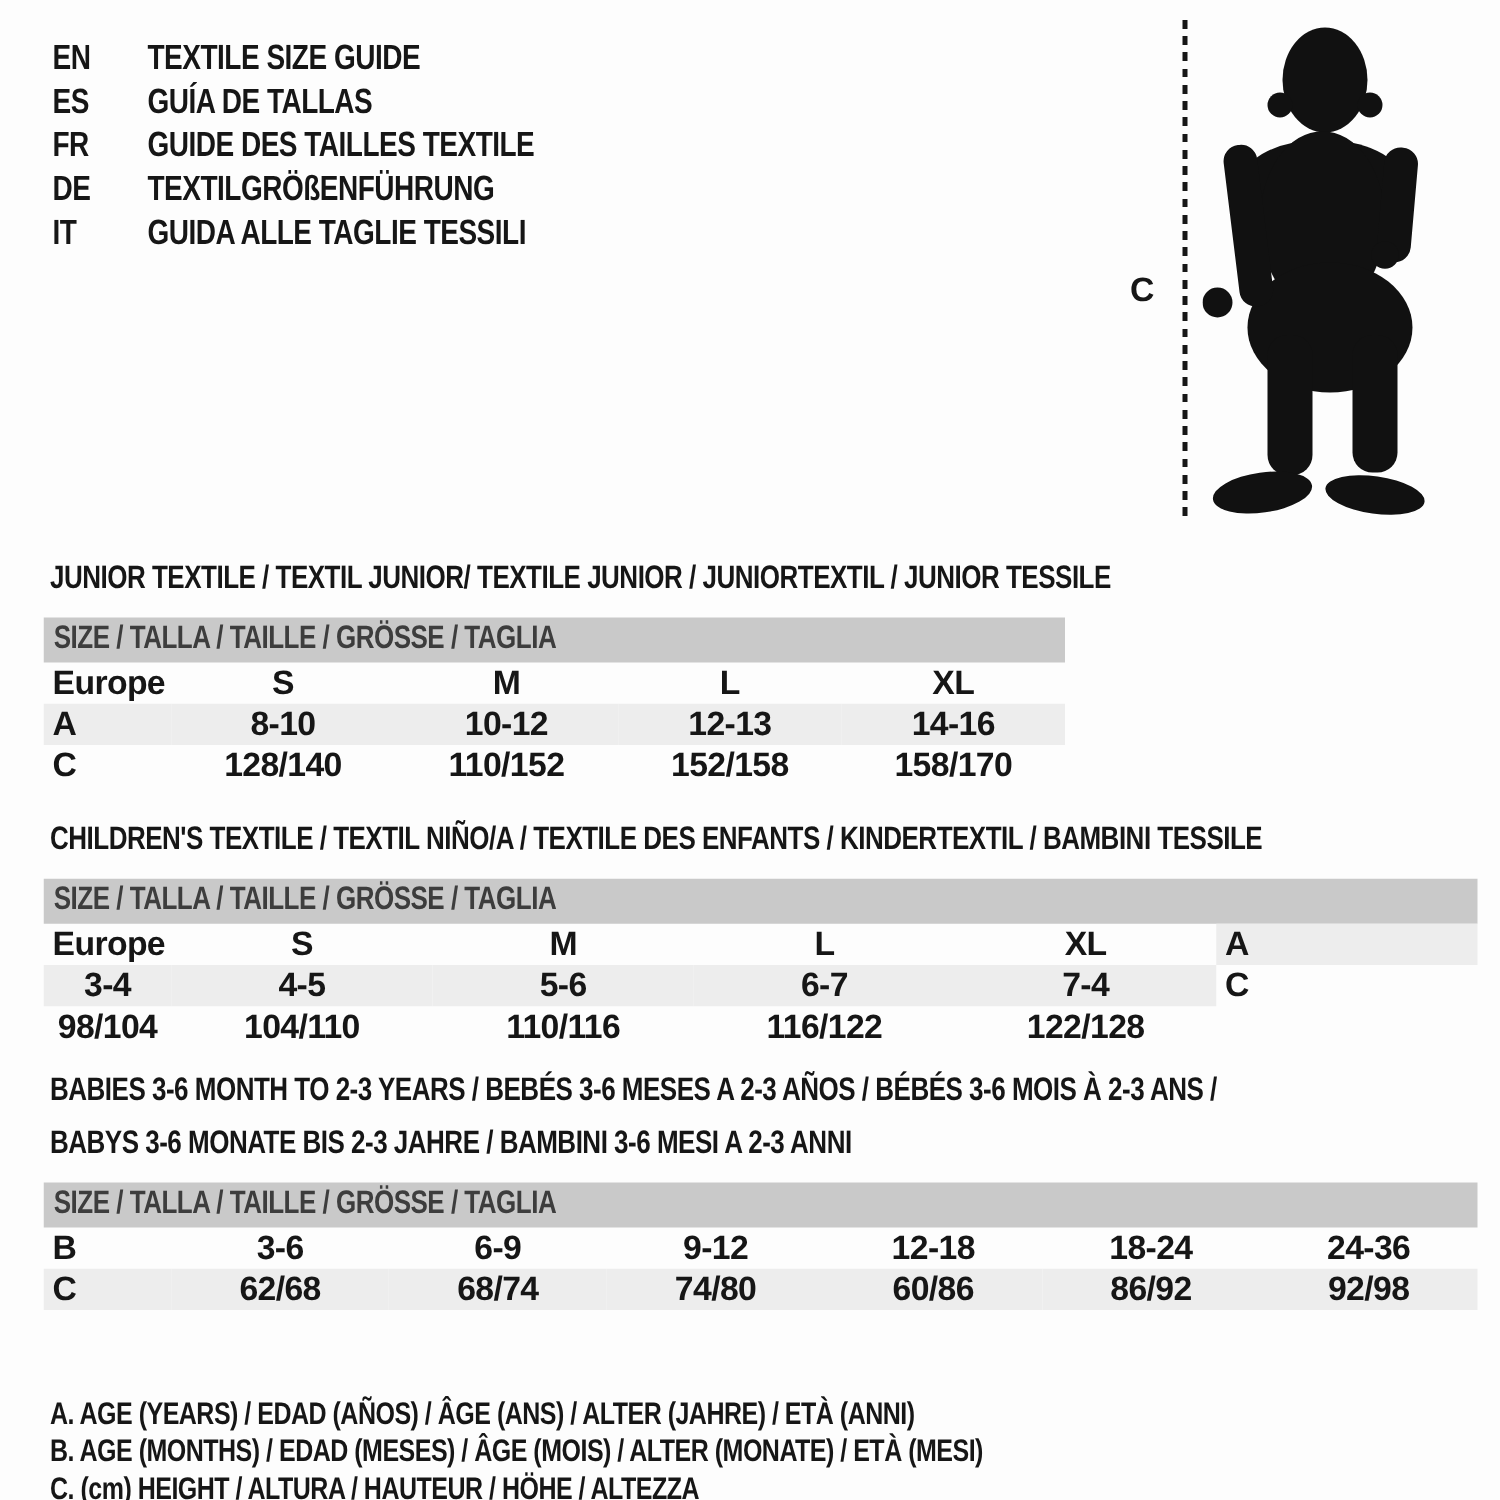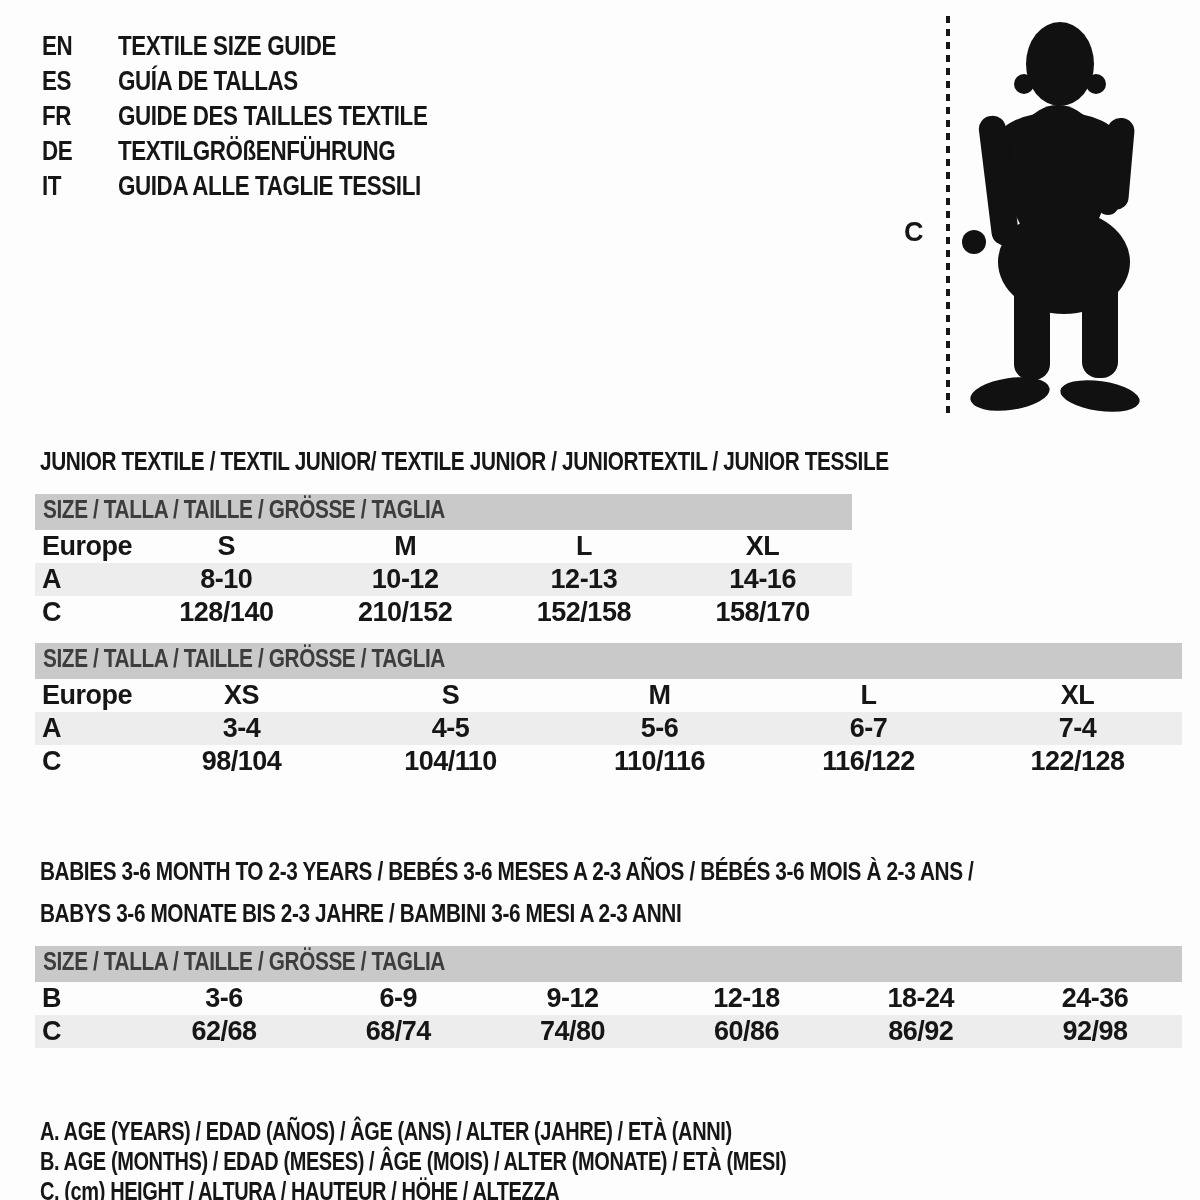--- a/index.html
+++ b/index.html
@@ -101,31 +101,31 @@
           <div class="cell">M</div>
           <div class="cell">L</div>
           <div class="cell">XL</div>
           <div class="cell label shaded">A</div>
           <div class="cell shaded">8-10</div>
           <div class="cell shaded">10-12</div>
           <div class="cell shaded">12-13</div>
           <div class="cell shaded">14-16</div>
           <div class="cell label">C</div>
           <div class="cell">128/140</div>
-          <div class="cell">210/152</div>
+          <div class="cell">110/152</div>
           <div class="cell">152/158</div>
           <div class="cell">158/170</div>
         </div>
     </section>
       <section class="size-section">
+      <h2 class="sec-title"><span class="cond js-title">CHILDREN'S TEXTILE / TEXTIL NIÑO/A / TEXTILE DES ENFANTS / KINDERTEXTIL / BAMBINI TESSILE</span></h2>
 
       <div class="size-bar"><span class="cond js-sizehdr">SIZE / TALLA / TAILLE / GRÖSSE / TAGLIA</span></div>
       <div class="grid js-grid" style="grid-template-columns: 102px repeat(5, 1fr);">
           <div class="cell label">Europe</div>
-          <div class="cell">XS</div>
           <div class="cell">S</div>
           <div class="cell">M</div>
           <div class="cell">L</div>
           <div class="cell">XL</div>
           <div class="cell label shaded">A</div>
           <div class="cell shaded">3-4</div>
           <div class="cell shaded">4-5</div>
           <div class="cell shaded">5-6</div>
           <div class="cell shaded">6-7</div>
           <div class="cell shaded">7-4</div>

